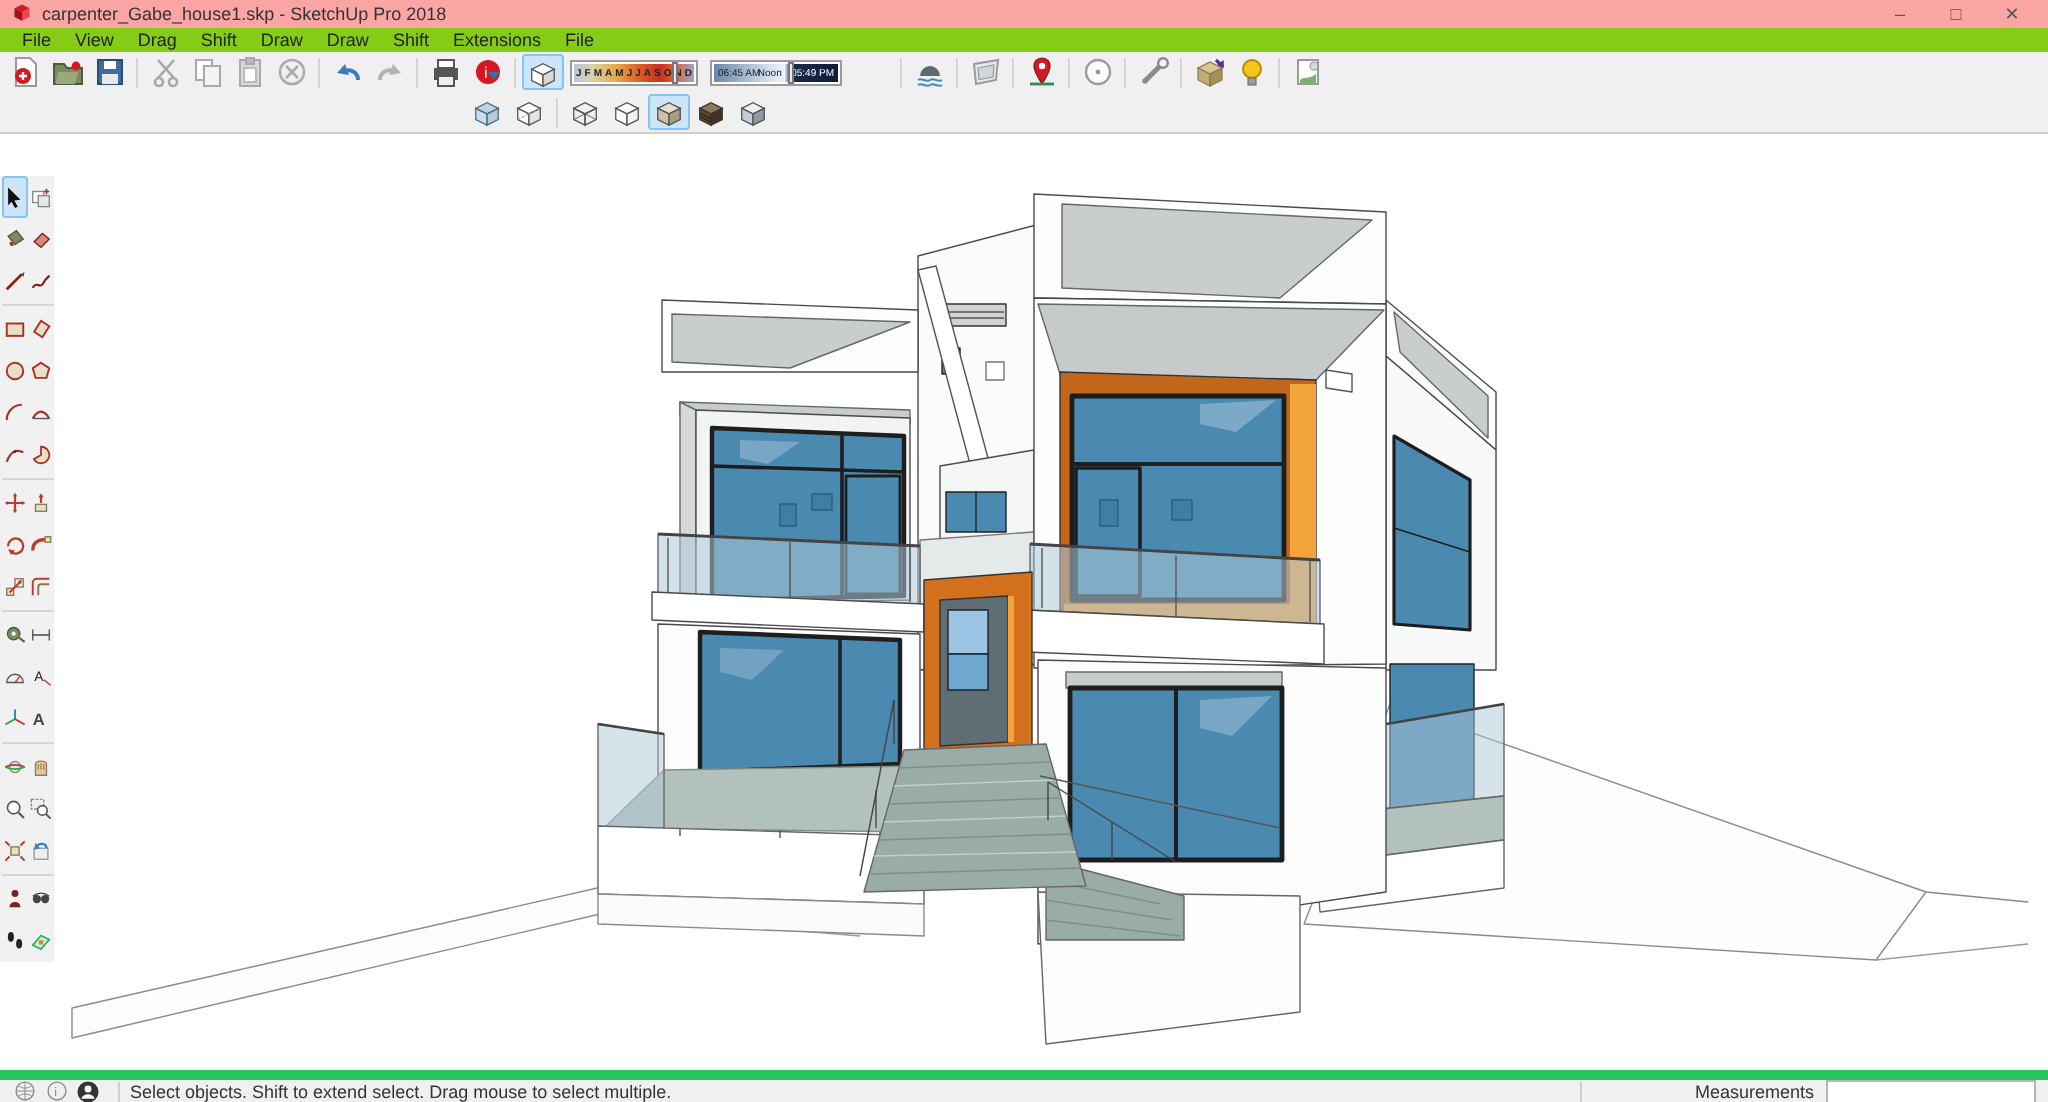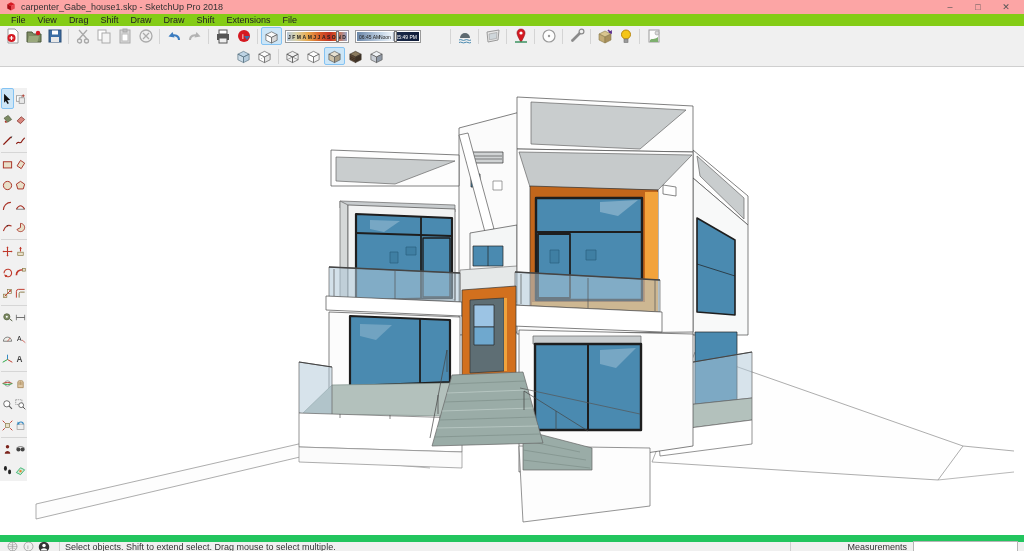--- a/index.html
+++ b/index.html
@@ -39,21 +39,21 @@
   .viewport{position:absolute;left:0;top:67px;width:1024px;height:468px;background:#fff;}
   .viewport svg{display:block;}
   
   .palette{position:absolute;left:0;top:88px;width:27px;background:#f1f1f1;
     display:grid;grid-template-columns:13px 13px;justify-content:center;z-index:5;}
   .pcell{width:13px;height:21px;display:flex;align-items:center;justify-content:center;}
   .pcell.sel{background:#cde6f7;border:1px solid #84c3f3;border-radius:2px;}
   .psep{grid-column:1 / span 2;height:1px;background:#d6d6d6;margin:1px 0;}
   
   .statusbar{position:absolute;left:0;bottom:0;width:1024px;height:16px;background:#f0f0f0;
-    border-top:7px solid #22c55e;display:flex;align-items:center;font-size:9px;color:#333;padding:0 6px;}
+    border-top:5px solid #22c55e;display:flex;align-items:center;font-size:9px;color:#333;padding:0 6px;}
   .sbicon{width:12px;height:12px;margin-right:4px;display:flex;align-items:center;justify-content:center;}
   .sbsep{width:1px;height:10px;background:#cfcfcf;margin:0 5px;}
   .hint{flex:0 1 auto;white-space:nowrap;}
   .spacer{flex:1;}
   .measlabel{margin:0 6px 0 5px;white-space:nowrap;padding-left:46px;}
   .measinput{width:105px;height:12px;border:1px solid #b5b5b5;background:#fff;font-size:9px;padding:0 2px;
     font-family:"Liberation Sans",sans-serif;}
 </style>
 </head>
 <body>

